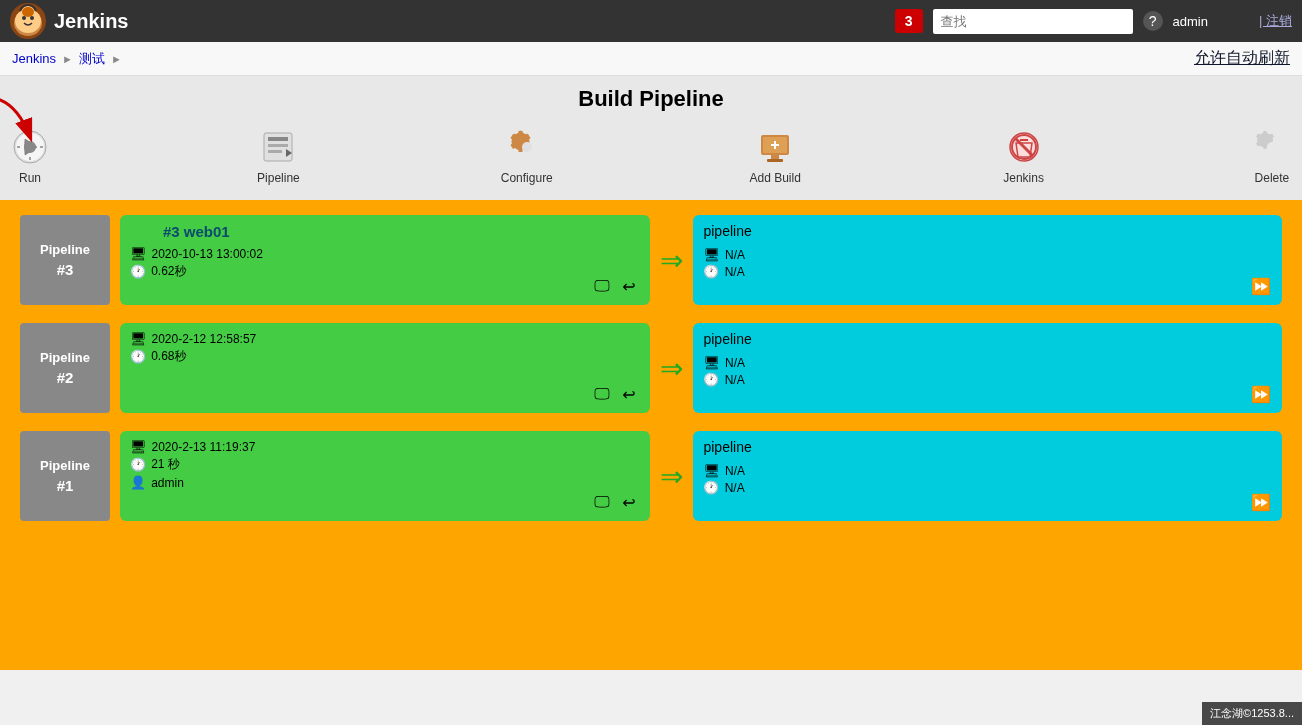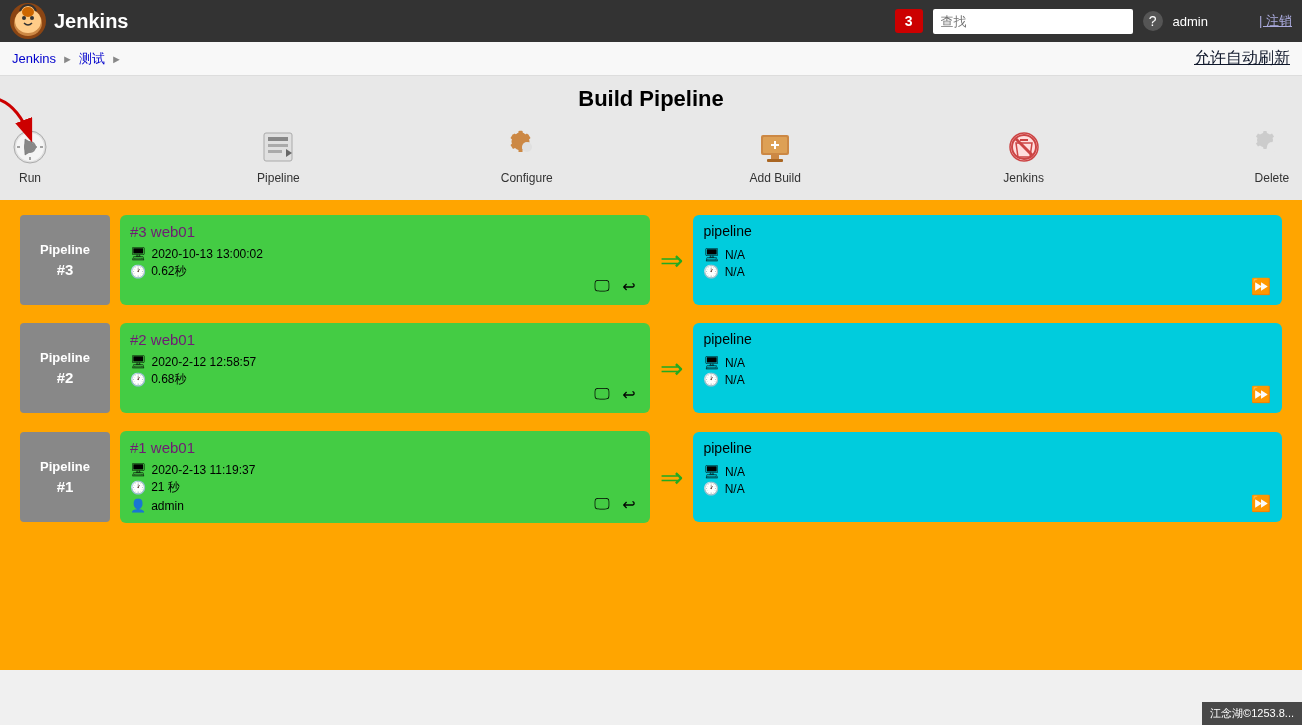--- a/index.html
+++ b/index.html
@@ -187,23 +187,24 @@
       padding: 8px 10px;
       min-width: 530px;
       max-width: 540px;
       min-height: 90px;
       position: relative;
       margin-left: 10px;
       flex-shrink: 0;
     }
     .step-title {
       font-size: 15px;
-      font-weight: normal;
-      color: #701a75;
+      font-weight: bold;
+      color: #0c4a6e;
       margin-bottom: 6px;
+      margin-left: 33px;
     }
     .step-info {
       display: flex;
       align-items: center;
       gap: 5px;
       font-size: 12px;
       margin-bottom: 2px;
       color: #000;
     }
     .step-icons-row {
@@ -444,21 +445,20 @@
         <div class="result-icon-btn">⏩</div>
       </div>
     </div>
 
     <div class="pipeline-row">
       <div class="pipeline-label-box">
         <span>Pipeline</span>
         <span class="num">#2</span>
       </div>
       <div class="pipeline-step-box">
-        <div class="step-title">#2 web01</div>
         <div class="step-info">
           <span style="font-size:13px;">🖥</span>
           <span>2020-2-12 12:58:57</span>
         </div>
         <div class="step-info">
           <span style="font-size:13px;">🕐</span>
           <span>0.68秒</span>
         </div>
         <div class="step-icons-row">
           <div class="step-icon-btn">🖵</div>
@@ -479,21 +479,20 @@
         <div class="result-icon-btn">⏩</div>
       </div>
     </div>
 
     <div class="pipeline-row">
       <div class="pipeline-label-box">
         <span>Pipeline</span>
         <span class="num">#1</span>
       </div>
       <div class="pipeline-step-box">
-        <div class="step-title">#1 web01</div>
         <div class="step-info">
           <span style="font-size:13px;">🖥</span>
           <span>2020-2-13 11:19:37</span>
         </div>
         <div class="step-info">
           <span style="font-size:13px;">🕐</span>
           <span>21 秒</span>
         </div>
         <div class="step-info">
           <span style="font-size:13px;">👤</span>

